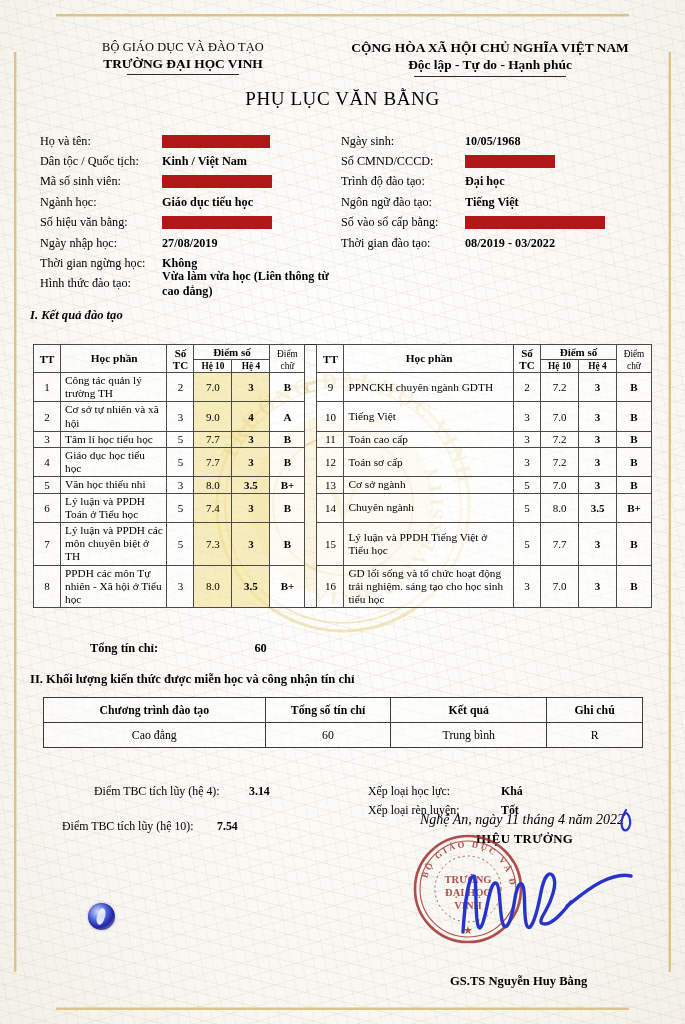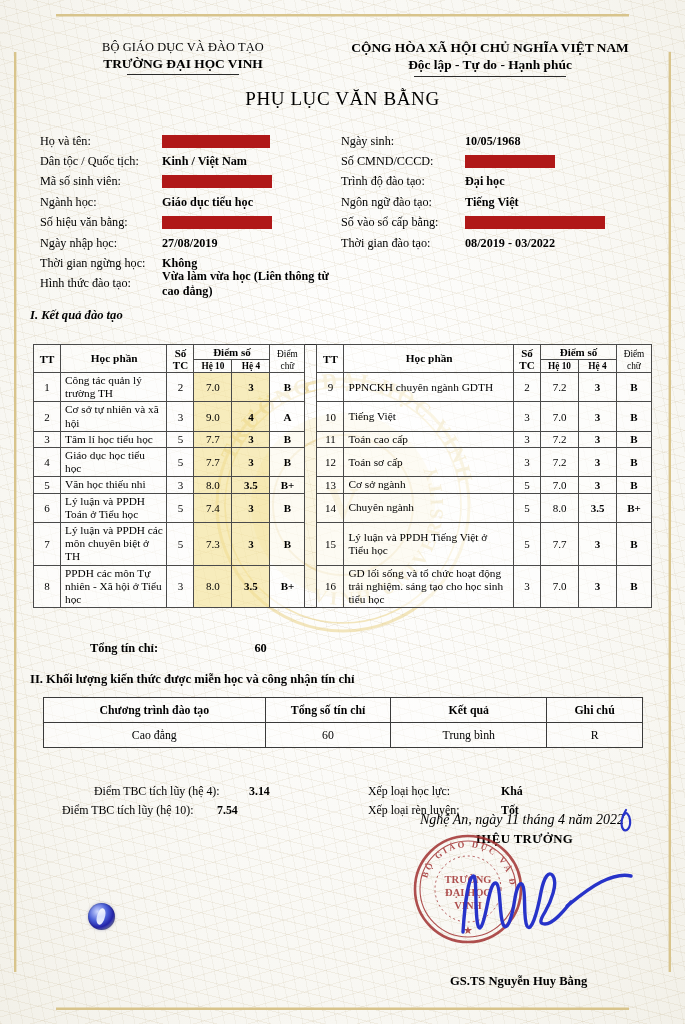--- a/index.html
+++ b/index.html
@@ -395,21 +395,21 @@
           <td>R</td>
         </tr>
       </tbody>
   </table>
 
   <div class="gpa" style="left:62px;top:784px;margin-left:32px;">
     <span class="k" style="width:152px;">Điểm TBC tích lũy (hệ 4):</span>
     <span class="v">3.14</span>
   </div>
   <div class="gpa" style="left:62px;top:803px;">
-    <span class="k" style="width:152px;">Điểm TBC tích lũy (hệ 10):</span>
+    <span class="k" style="width:152px;margin-top:16px;">Điểm TBC tích lũy (hệ 10):</span>
     <span class="v">7.54</span>
   </div>
   <div class="gpa" style="left:368px;top:784px;">
     <span class="k" style="width:130px;font-family:Liberation Serif, serif;">Xếp loại học lực:</span>
     <span class="v">Khá</span>
   </div>
   <div class="gpa" style="left:368px;top:803px;">
     <span class="k" style="width:130px;">Xếp loại rèn luyện:</span>
     <span class="v">Tốt</span>
   </div>

